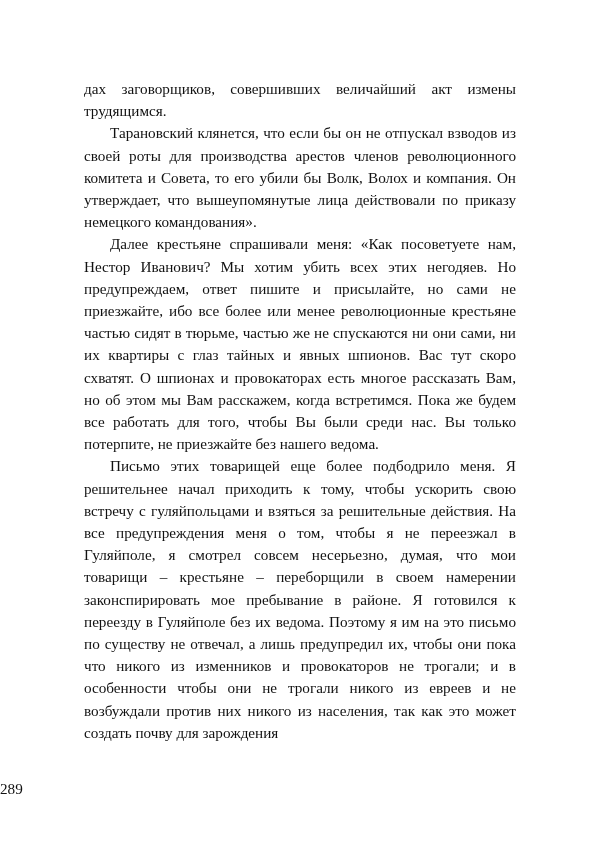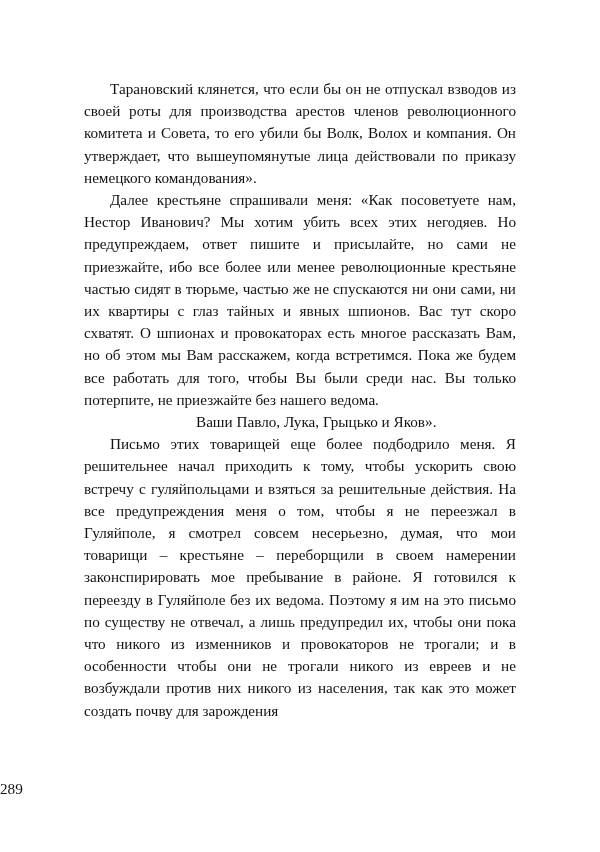--- a/index.html
+++ b/index.html
@@ -48,19 +48,19 @@
     font-size: 15.2px;
     color: #111111;
     font-family: "Liberation Serif", serif;
   }
 </style>
 </head>
 <body>
 
 <div class="page">
   <div class="body-text">
+    <p class="para no-indent">дах заговорщиков, совершивших величайший акт из­мены трудящимся.</p>
     <p class="para">Тарановский клянется, что если бы он не отпускал взводов из своей роты для производства арестов членов революционного комитета и Совета, то его убили бы Волк, Волох и компания. Он утверждает, что вышеупо­мянутые лица действовали по приказу немецкого ко­мандования».</p>
     <p class="para">Далее крестьяне спрашивали меня: «Как посоветуете нам, Нестор Иванович? Мы хотим убить всех этих не­годяев. Но предупреждаем, ответ пишите и присылай­те, но сами не приезжайте, ибо все более или менее революционные крестьяне частью сидят в тюрьме, ча­стью же не спускаются ни они сами, ни их квартиры с глаз тайных и явных шпионов. Вас тут скоро схватят. О шпионах и провокаторах есть многое рассказать Вам, но об этом мы Вам расскажем, когда встретимся. Пока же будем все работать для того, чтобы Вы были среди нас. Вы только потерпите, не приезжайте без нашего ведома.</p>
-    <p class="para signature">Ваши Павло, Лука, Грыцько и Яков».</p>
     <p class="para">Письмо этих товарищей еще более подбодрило ме­ня. Я решительнее начал приходить к тому, чтобы ус­корить свою встречу с гуляйпольцами и взяться за решительные действия. На все предупреждения меня о том, чтобы я не переезжал в Гуляйполе, я смотрел совсем несерьезно, думая, что мои товарищи – крестья­не – переборщили в своем намерении законспириро­вать мое пребывание в районе. Я готовился к переезду в Гуляйполе без их ведома. Поэтому я им на это письмо по существу не отвечал, а лишь предупредил их, чтобы они пока что никого из изменников и провокаторов не трогали; и в особенности чтобы они не трогали никого из евреев и не возбуждали против них никого из насе­ления, так как это может создать почву для зарождения</p>
   </div>
   <div class="page-number">289</div>
 </div>
 
 </body></html>

